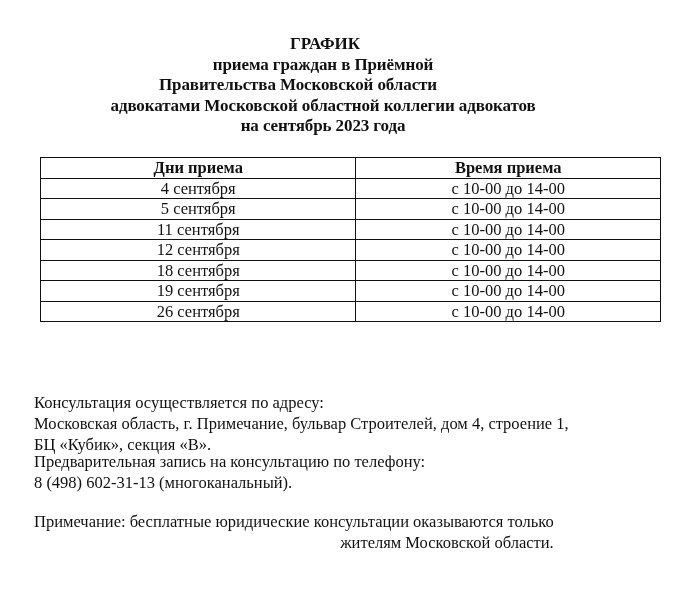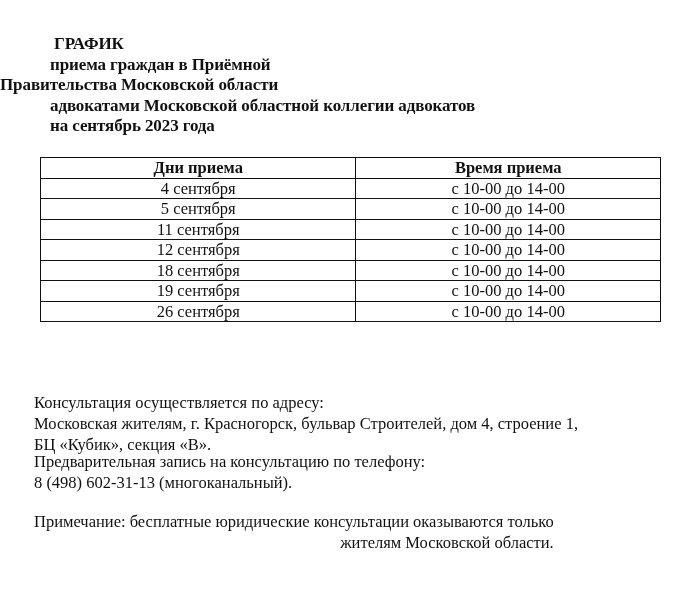--- a/index.html
+++ b/index.html
@@ -13,20 +13,21 @@
       position: relative;
       overflow: hidden;
       font-family: "Liberation Serif", "DejaVu Serif", serif;
       color: #111111;
     }
     .title-block {
       position: absolute;
       left: 0;
       top: 34px;
       width: 596px;
+      text-align: center;
       font-weight: bold;
       font-size: 17px;
       line-height: 20.5px;
       letter-spacing: -0.1px;
     }
     .title-block .line { display: block; white-space: nowrap; }
     .title-block .line.l1 { padding-left: 54px; }
     .title-block .line.l2 { padding-left: 50px; }
     .title-block .line.l3 { }
     .title-block .line.l4 { padding-left: 50px; }
@@ -116,21 +117,21 @@
     </tr>
     <tr>
       <td>26 сентября</td>
       <td>с 10-00 до 14-00</td>
     </tr>
   </tbody>
 </table>
 
 <div class="info address-block">
   <span class="line">Консультация осуществляется по адресу:</span>
-  <span class="line">Московская жителям, г. Красногорск, бульвар Строителей, дом 4, строение 1,</span>
+  <span class="line">Московская область, г. Примечание, бульвар Строителей, дом 4, строение 1,</span>
   <span class="line">БЦ «Кубик», секция «В».</span>
 </div>
 
 <div class="info phone-block">
   <span class="line">Предварительная запись на консультацию по телефону:</span>
   <span class="line">8 (498) 602-31-13 (многоканальный).</span>
 </div>
 
 <div class="info note-block">
   <span class="line">Примечание: бесплатные юридические консультации оказываются только</span>

